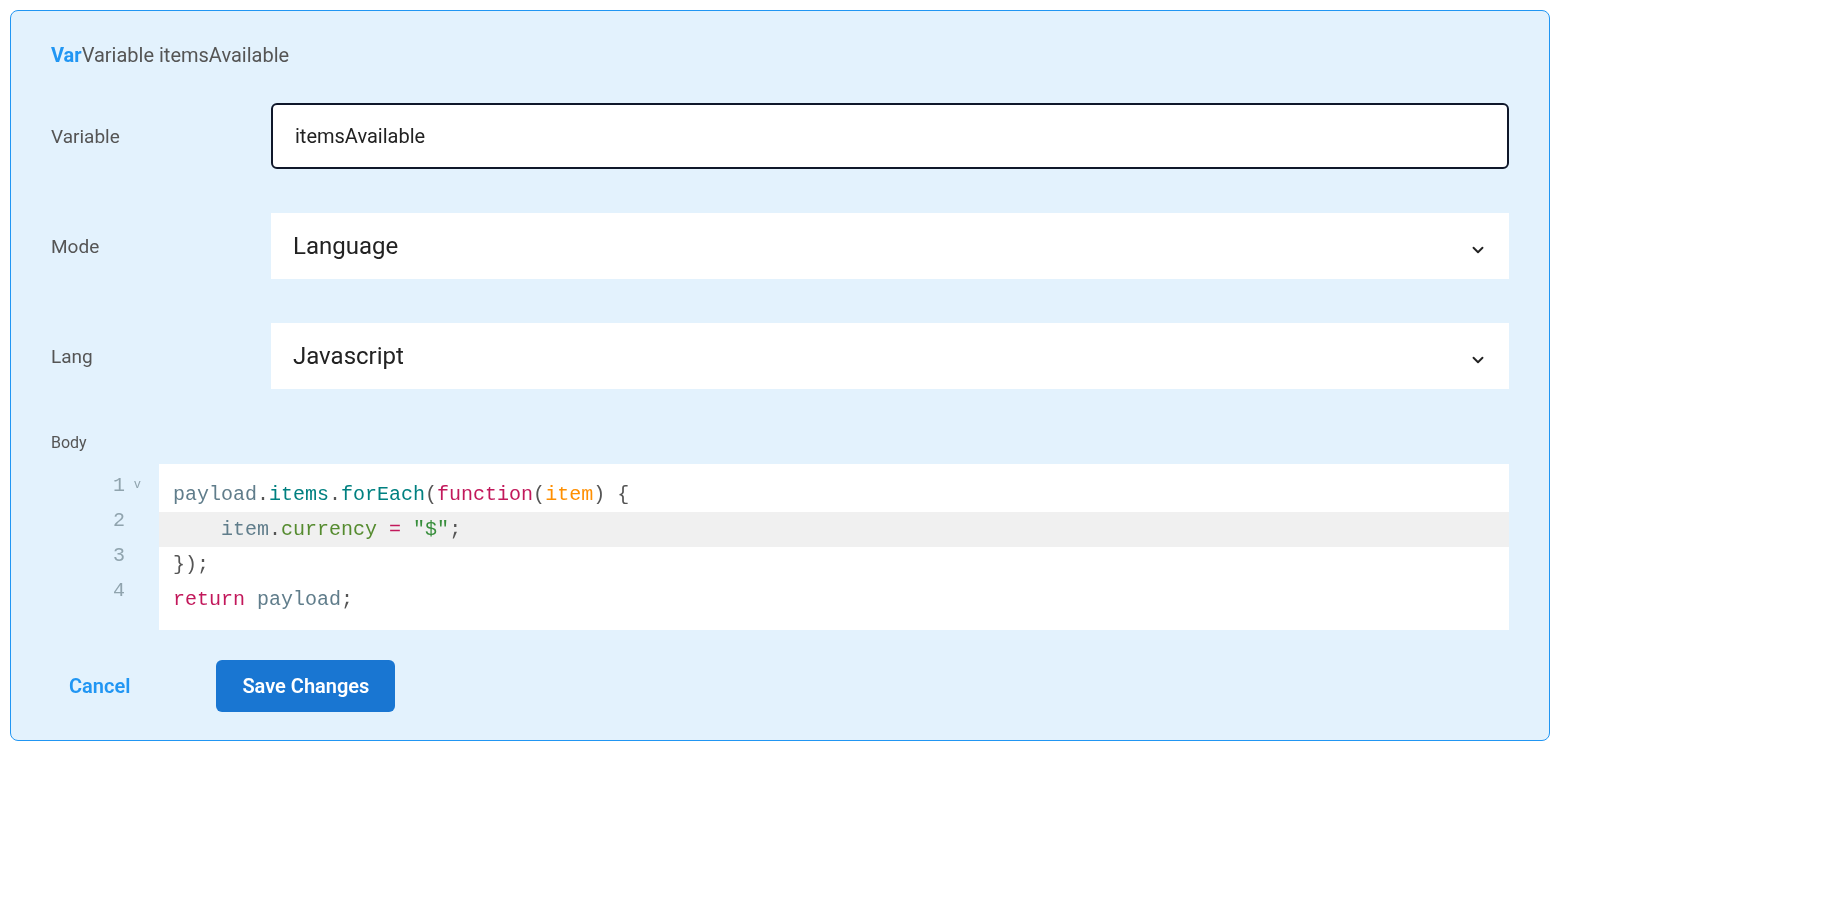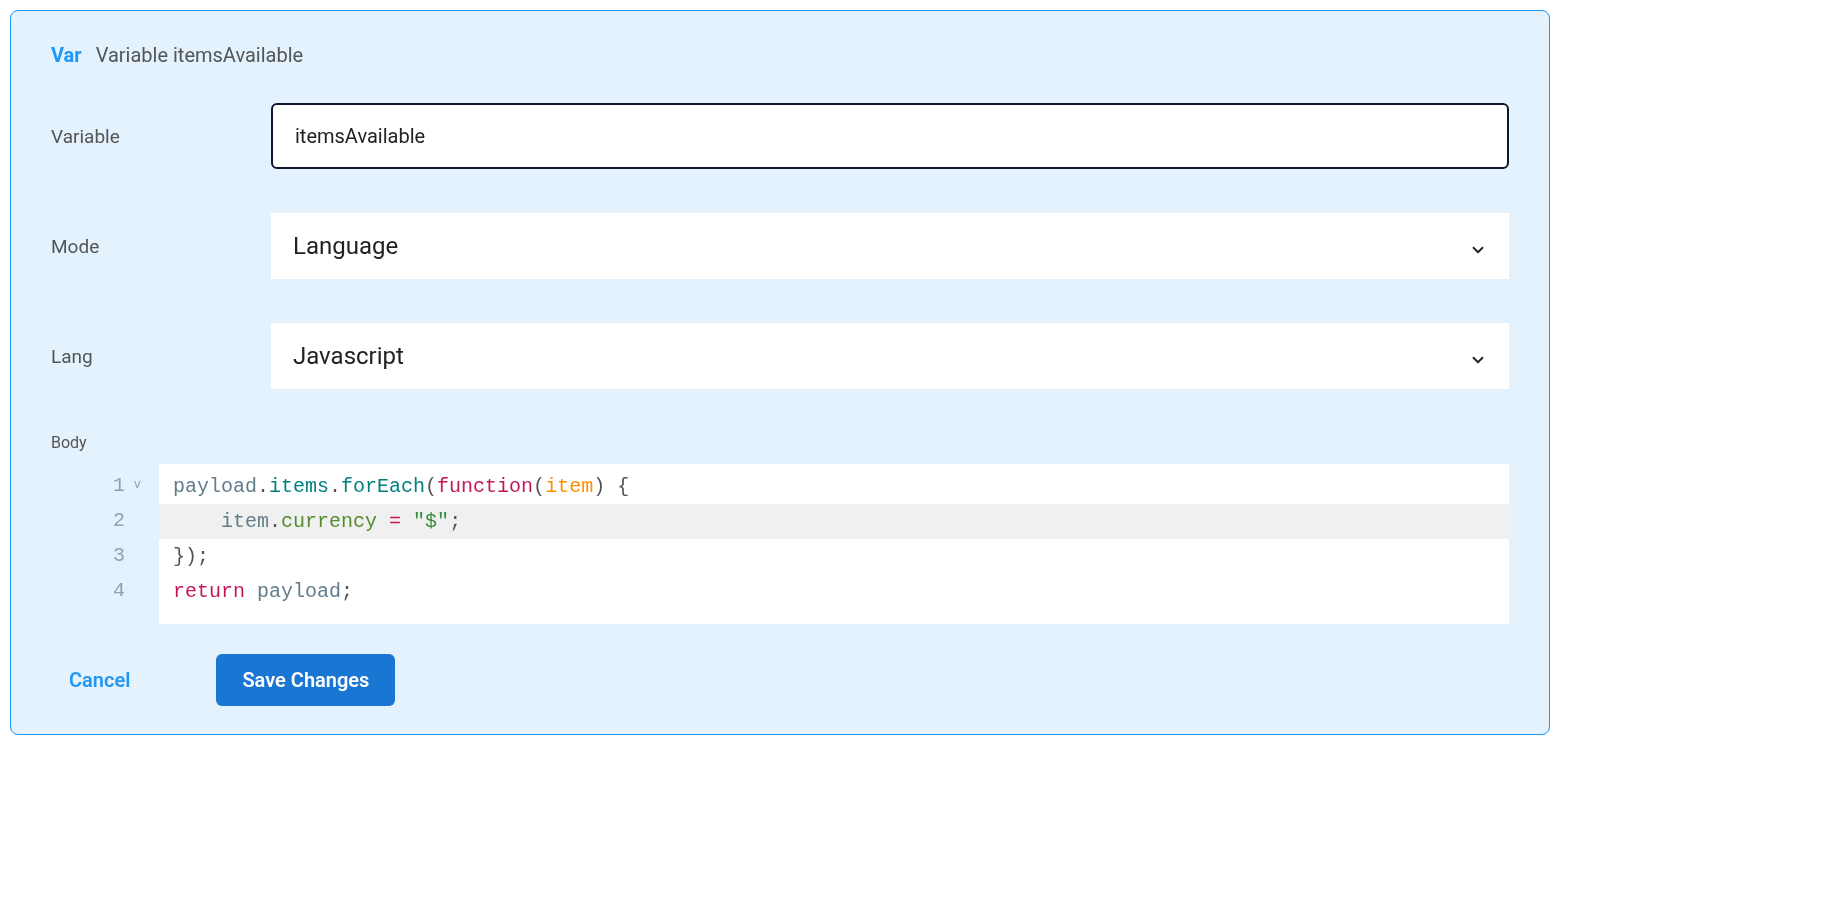--- a/index.html
+++ b/index.html
@@ -16,21 +16,21 @@
       border: 1px solid #2196F3;
       border-radius: 8px;
       background: #E3F2FD;
       padding: 32px 40px 28px 40px;
       width: 100%;
       max-width: 1540px;
     }
     .header {
       display: flex;
       align-items: baseline;
-      gap: 14px;
+      gap: 0;
       margin-bottom: 36px;
     }
     .header-badge {
       color: #2196F3;
       font-weight: 700;
       font-size: 20px;
     }
     .header-title {
       color: #555;
       font-size: 20px;
@@ -118,21 +118,21 @@
       height: 35px;
       gap: 6px;
     }
     .fold-marker {
       font-size: 12px;
       color: #90A4AE;
       display: inline-block;
       width: 10px;
     }
     .code {
-      padding: 5px 14px;
+      padding: 13px 14px;
       flex: 1;
       position: relative;
     }
     .code-line {
       height: 35px;
       white-space: pre;
     }
     .code-line.active {
       background: #f0f0f0;
       margin-left: -14px;

